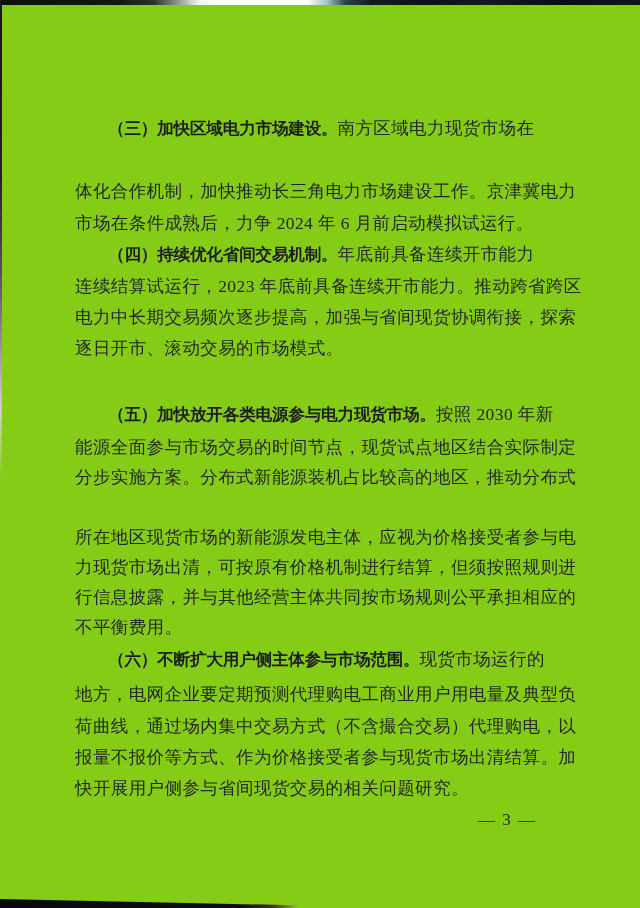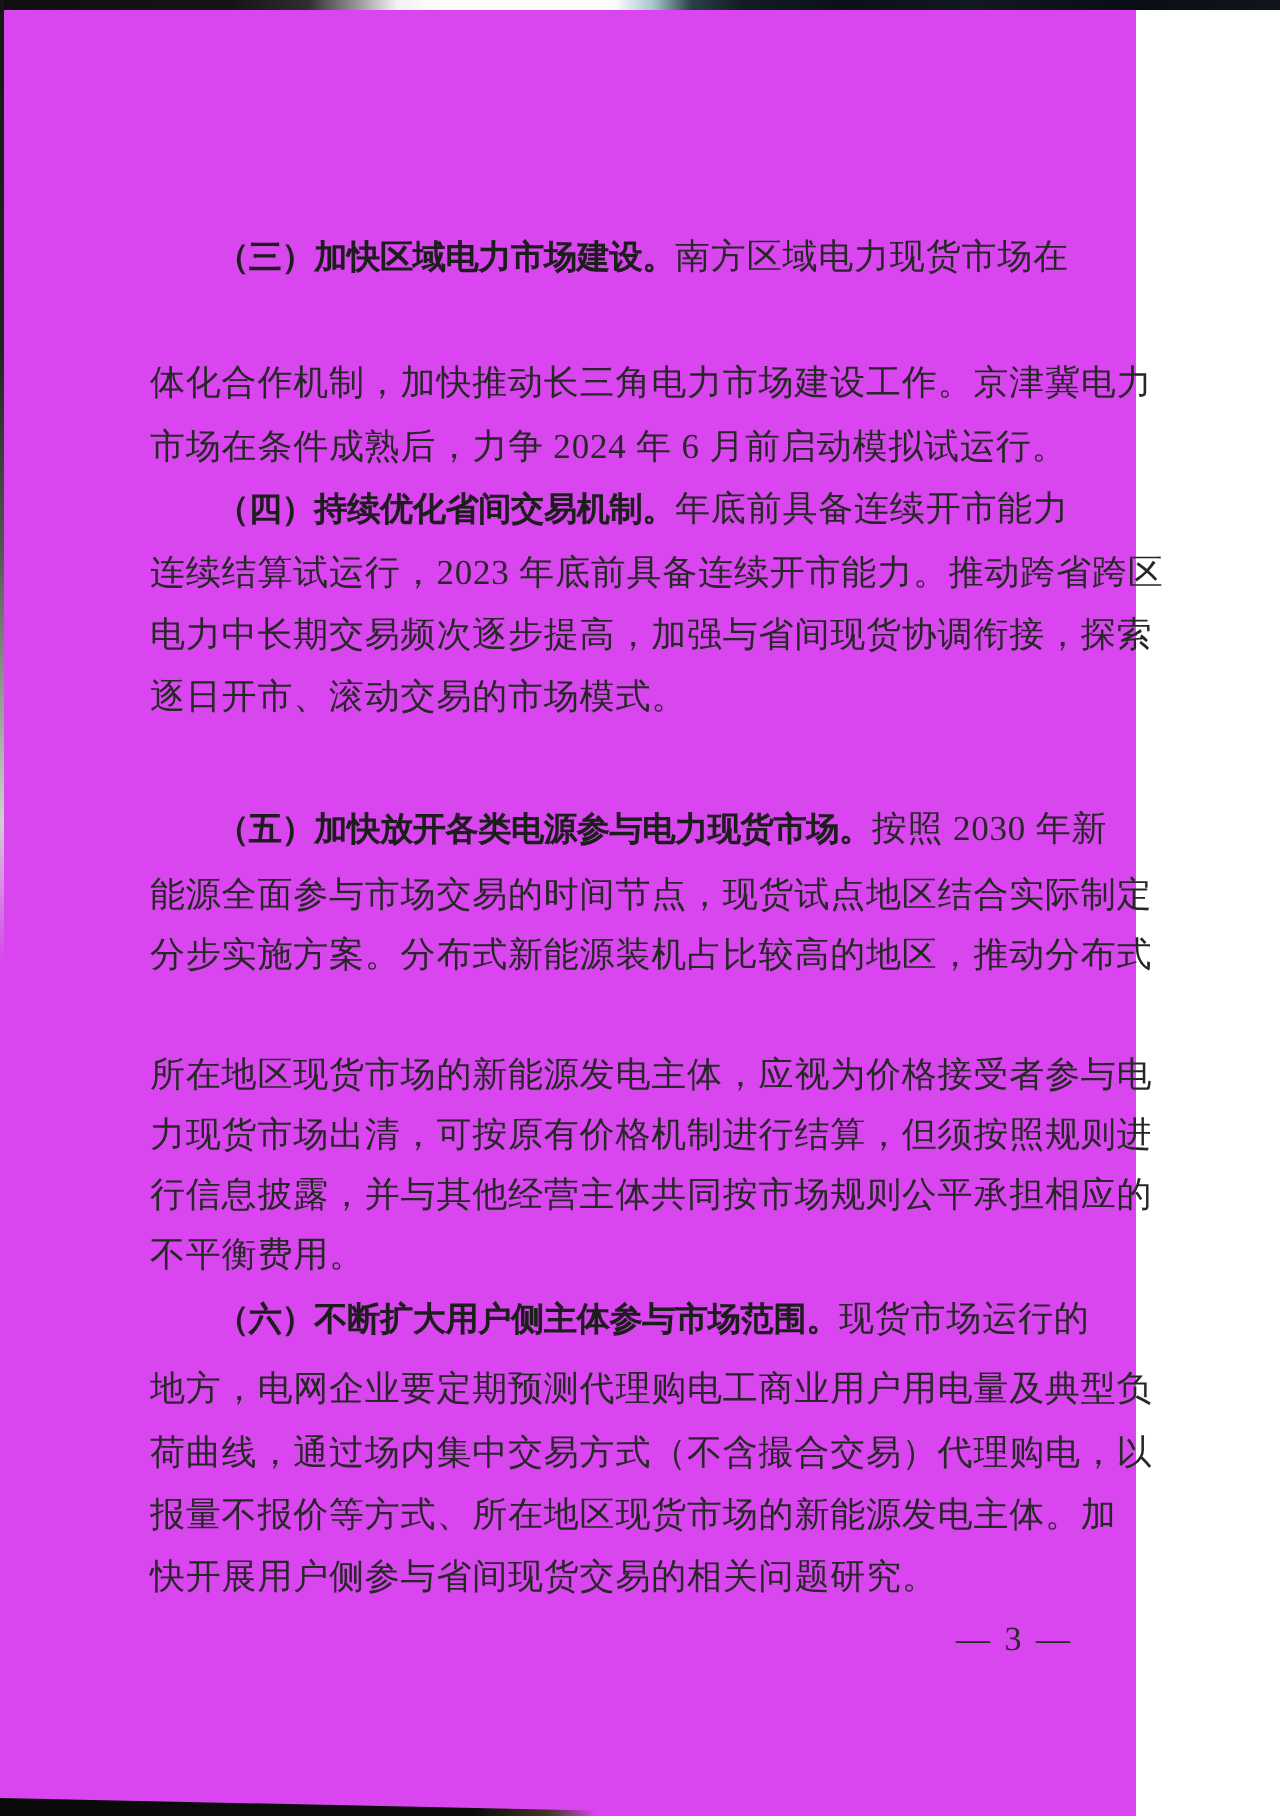--- a/index.html
+++ b/index.html
@@ -4,22 +4,22 @@
 <style>
   html, body { margin: 0; padding: 0; }
   body {
     width: 640px; height: 908px;
     background: #ffffff;
     font-family: "Liberation Serif", "DejaVu Serif", serif;
     overflow: hidden;
   }
   .page {
     position: relative;
-    width: 568px; height: 908px;
-    background: #d946ef;
+    width: 640px; height: 908px;
+    background: #84cc16;
   }
   
   .edge-top {
     position: absolute; top: 0; left: 0;
     width: 640px; height: 5px;
     background: linear-gradient(to right,
       #0f0f0f 0%, #151515 18%, #2e2e2e 24%, #9a9a9a 28%, #f2f2f2 31%,
       #fdfdfc 34%, #fdfdfc 48%, #a8c6ce 51%, #2b4049 54%, #131c24 58%,
       #0c1118 66%, #131920 76%, #0a0e14 88%, #11151b 100%);
   }
@@ -95,19 +95,19 @@
   <div class="line" style="top:435px">能源全面参与市场交易的时间节点，现货试点地区结合实际制定</div>
   <div class="line" style="top:465px">分步实施方案。分布式新能源装机占比较高的地区，推动分布式</div>
   <div class="line" style="top:525px">所在地区现货市场的新能源发电主体，应视为价格接受者参与电</div>
   <div class="line" style="top:555px">力现货市场出清，可按原有价格机制进行结算，但须按照规则进</div>
   <div class="line" style="top:585px">行信息披露，并与其他经营主体共同按市场规则公平承担相应的</div>
   <div class="line" style="top:615px">不平衡费用。</div>
 
   <div class="line indent" style="top:647px"><span class="lead">（六）不断扩大用户侧主体参与市场范围。</span><span>现货市场运行的</span></div>
   <div class="line" style="top:682px">地方，电网企业要定期预测代理购电工商业用户用电量及典型负</div>
   <div class="line" style="top:714px">荷曲线，通过场内集中交易方式（不含撮合交易）代理购电，以</div>
-  <div class="line" style="top:745px">报量不报价等方式、所在地区现货市场的新能源发电主体。加</div>
+  <div class="line" style="top:745px">报量不报价等方式、作为价格接受者参与现货市场出清结算。加</div>
   <div class="line" style="top:776px">快开展用户侧参与省间现货交易的相关问题研究。</div>
 
   <div class="page-number">— 3 —</div>
 
   <div class="corner-bl"></div>
 </div>
 
 </body></html>

